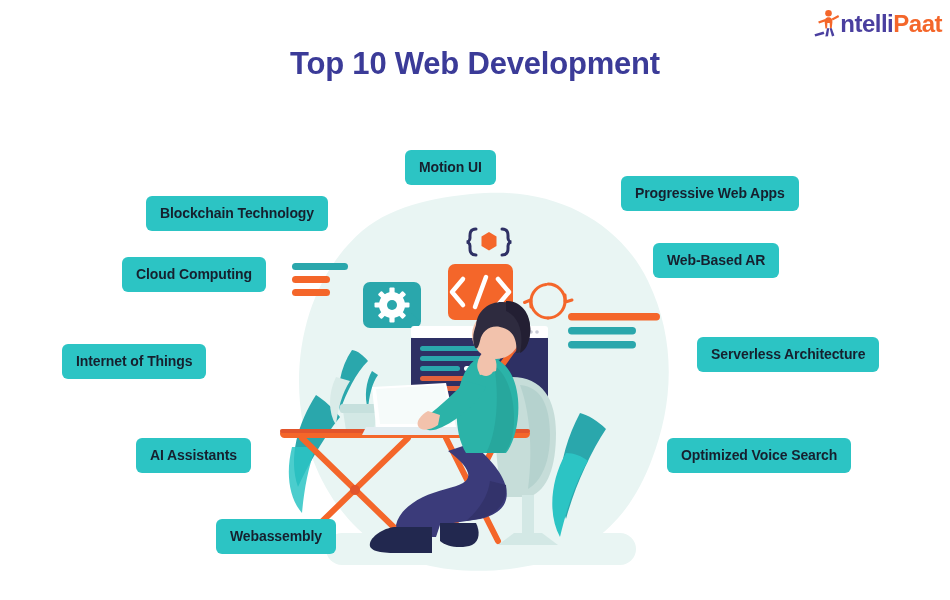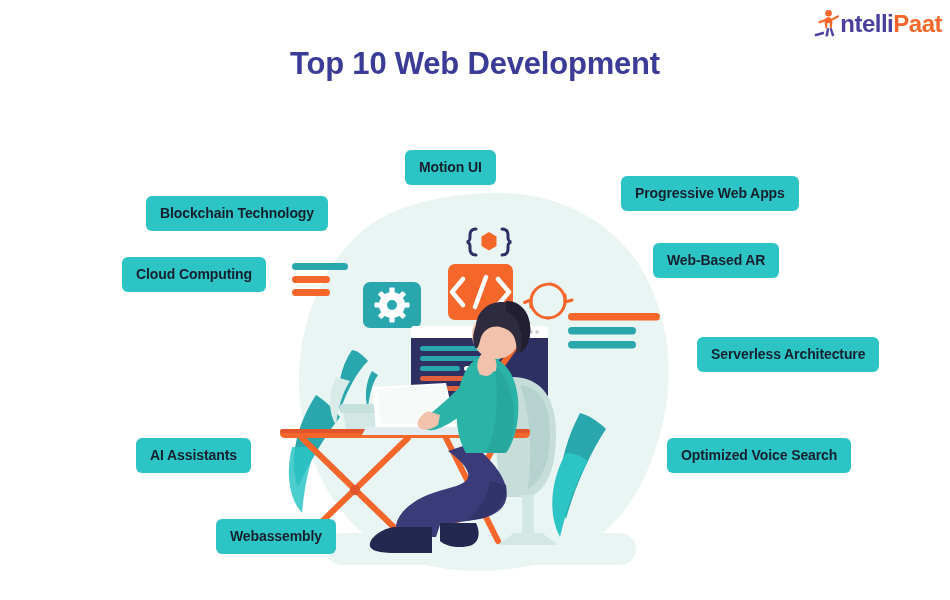--- a/index.html
+++ b/index.html
@@ -222,18 +222,19 @@
         <path d="M200 172 C196 178 196 186 202 190 C208 193 214 189 214 182 L212 172 Z" fill="#f2c2ac"></path>
       </g>
     </svg>
   </div>
 
   <div class="pill" style="left:405px; top:150px;">Motion UI</div>
   <div class="pill" style="left:146px; top:196px;">Blockchain Technology</div>
   <div class="pill" style="left:581px; top:176px;margin-left:40px;">Progressive Web Apps</div>
   <div class="pill" style="left:122px; top:257px;">Cloud Computing</div>
   <div class="pill" style="left:653px; top:243px;">Web-Based AR</div>
+  <div class="pill" style="left:62px;  top:344px;">Internet of Things</div>
   <div class="pill" style="left:697px; top:337px;">Serverless Architecture</div>
   <div class="pill" style="left:136px; top:438px;">AI Assistants</div>
   <div class="pill" style="left:667px; top:438px;">Optimized Voice Search</div>
   <div class="pill" style="left:216px; top:519px;">Webassembly</div>
 
 </div>
 
 </body></html>

